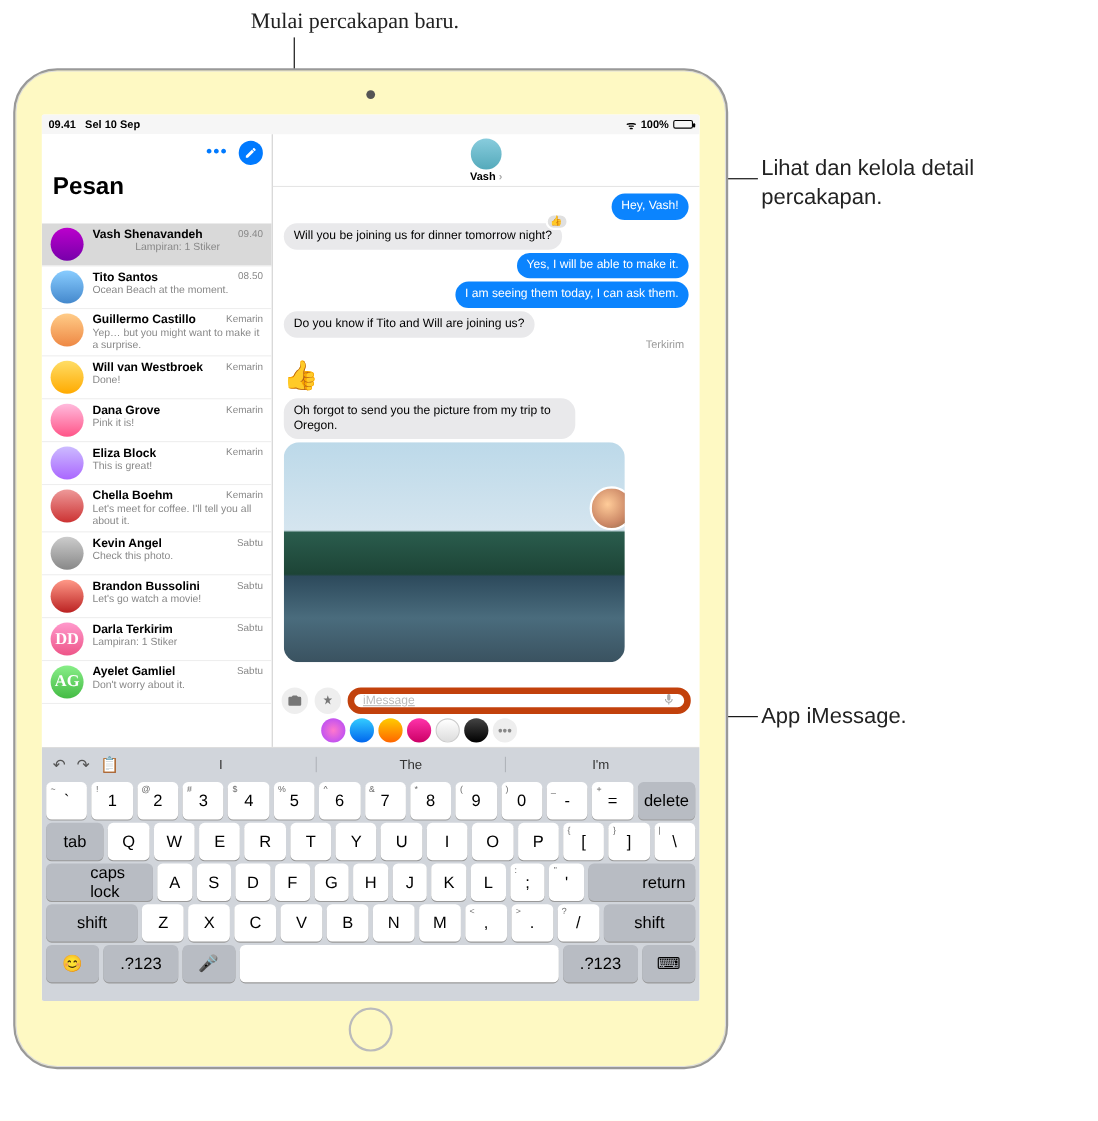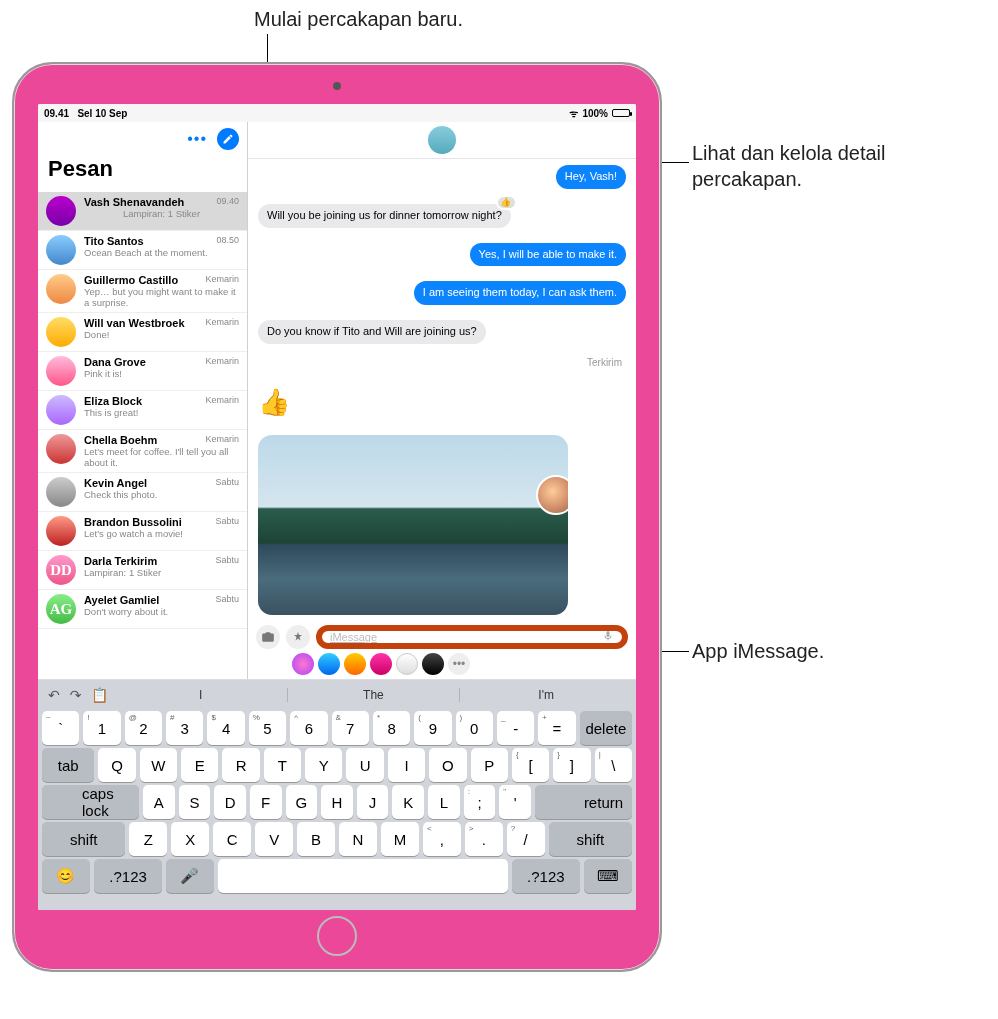--- a/index.html
+++ b/index.html
@@ -1,40 +1,40 @@
 <!DOCTYPE html>
 <html><head>
 <meta charset="utf-8">
 <style>
 * { box-sizing: border-box; margin: 0; padding: 0; font-family: -apple-system, "Helvetica Neue", Arial, sans-serif; }
 body { background: #fff; width: 998px; height: 1019px; position: relative; }
 
 .callout { position: absolute; font-size: 20px; color: #222; line-height: 1.3; }
 .callout-line { position: absolute; background: #000; }
 
-.ipad-frame { position: absolute; left: 12px; top: 62px; width: 650px; height: 910px; border: 2px solid #999; border-radius: 40px; background: #ec4899; box-shadow: 0 0 0 1px #ddd inset; }
+.ipad-frame { position: absolute; left: 12px; top: 62px; width: 650px; height: 910px; border: 2px solid #999; border-radius: 40px; background: #fef9c3; box-shadow: 0 0 0 1px #ddd inset; }
 .home-btn { position: absolute; left: 50%; bottom: 14px; width: 40px; height: 40px; border: 2px solid #bbb; border-radius: 50%; transform: translateX(-50%); }
 .camera { position: absolute; left: 50%; top: 18px; width: 8px; height: 8px; background: #555; border-radius: 50%; transform: translateX(-50%); }
 
 .screen { position: absolute; left: 24px; right: 24px; top: 40px; bottom: 60px; background: #fff; overflow: hidden; border-radius: 2px; }
 
 .statusbar { height: 18px; display: flex; justify-content: space-between; align-items: center; font-size: 10px; padding: 0 6px; font-weight: 600; color: #000; background: #f6f6f6; }
 .statusbar .right { display: flex; gap: 4px; align-items: center; }
 .battery-icon { width: 18px; height: 8px; border: 1px solid #000; border-radius: 2px; position: relative; }
 .battery-icon::after { content:""; position:absolute; right:-3px; top:2px; width:2px; height:4px; background:#000; border-radius:1px; }
 .battery-icon .fill { background:#000; width:100%; height:100%; }
 
 .app { display: flex; height: calc(100% - 18px - 230px); border-bottom: 1px solid #ddd; }
 
 
 .sidebar { width: 210px; border-right: 1px solid #d0d0d0; display: flex; flex-direction: column; background:#fff; }
 .sb-header { display:flex; justify-content:flex-end; gap:10px; padding:6px 8px 2px; align-items:center; }
 .sb-dots { color:#007aff; font-size:16px; letter-spacing:1px; }
 .compose-btn { width:22px; height:22px; background:#007aff; border-radius:50%; display:flex; align-items:center; justify-content:center; color:#fff; font-size:12px; }
-.sb-title { font-size:22px; font-weight:700; padding:4px 10px 10px; }
+.sb-title { font-size:22px; font-weight:700; padding:4px 10px 21px; }
 .conv-list { overflow:hidden; flex:1; }
 .conv-item { display:flex; gap:8px; padding:4px 8px 4px 8px; border-bottom:1px solid #eee; font-size:10px; }
 .conv-item.selected { background:#d9d9d9;text-align:center; }
 .avatar { width:30px; height:30px; border-radius:50%; flex:none; display:flex; align-items:center; justify-content:center; font-size:15px; font-weight:600; color:#fff;font-family:Liberation Serif, serif; }
 .av0{background:linear-gradient(#b0c,#70a);} .av1{background:linear-gradient(#8cf,#48c);} .av2{background:linear-gradient(#fc8,#e84);}
 .av3{background:linear-gradient(#fd6,#fa0);} .av4{background:linear-gradient(#fbd,#f58);} .av5{background:linear-gradient(#cbf,#a6f);}
 .av6{background:linear-gradient(#e99,#c33);} .av7{background:linear-gradient(#ccc,#888);} .av8{background:linear-gradient(#f98,#b22);}
 .av9{background:linear-gradient(#f9c,#e58);} .av10{background:linear-gradient(#8e8,#4b4);}
 .conv-body { flex:1; min-width:0; }
 .conv-top { display:flex; justify-content:space-between; }
@@ -42,21 +42,21 @@
 .conv-time { font-size:9px; color:#888; }
 .conv-prev { color:#888; font-size:9.5px; line-height:1.2; max-height:22px; overflow:hidden; }
 
 
 .main { flex:1; display:flex; flex-direction:column; position:relative; }
 .main-header { text-align:center; padding:4px 0 2px; border-bottom:1px solid #e5e5e5; }
 .main-avatar { width:28px; height:28px; border-radius:50%; margin:0 auto 2px; background:linear-gradient(#8cd,#5ab); }
 .main-name { font-size:10px; font-weight:600; }
 .main-name::after { content:" ›"; color:#aaa; }
 
-.messages { flex:1; padding:6px 10px; overflow:hidden; display:flex; flex-direction:column; gap:15px; font-size:11px; }
+.messages { flex:1; padding:6px 10px; overflow:hidden; display:flex; flex-direction:column; gap:3px; font-size:11px; }
 .bubble { max-width:72%; padding:5px 9px; border-radius:13px; line-height:1.25; }
 .out { align-self:flex-end; background:#0b84fe; color:#fff; }
 .in  { align-self:flex-start; background:#e9e9eb; color:#000; }
 .delivered { align-self:flex-end; font-size:10px; color:#999; margin:-2px 4px 2px; }
 .reaction { position:relative; }
 .react-badge { position:absolute; top:-9px; right:-6px; background:#e0e0e0; border:2px solid #fff; border-radius:10px; padding:0 3px; font-size:9px; }
 .emoji-big { font-size:26px; align-self:flex-start; margin:2px 0; }
 .photo-bubble { width:310px; height:200px; border-radius:14px; align-self:flex-start; position:relative; overflow:hidden; }
 .sky { position:absolute; inset:0; background:linear-gradient(#bcd9e9 0%, #d5e5ef 40%, #2a5c4d 41%, #1d4436 60%, #2d4a5c 61%, #4a6c7d 80%, #3a5260 100%); }
 .sticker { position:absolute; right:-8px; top:40px; width:40px; height:40px; border-radius:50%; background:radial-gradient(circle at 40% 40%, #fc9 0%, #c86 60%, #864 100%); border:2px solid #fff; }
@@ -82,21 +82,21 @@
 .sugg-cell:first-child{border-left:none;}
 .krow { display:flex; gap:4px; }
 .key { background:#fff; border-radius:5px; box-shadow:0 1px 0 #999; flex:1; height:34px; position:relative; display:flex; align-items:center; justify-content:center; font-size:15px; }
 .key.mod { background:#b8bcc3; font-size:15px; }
 .key .sub { position:absolute; top:2px; left:4px; font-size:8px; color:#666; }
 .key.wide1{flex:1.4;} .key.wide2{flex:1.8;padding-left:40px;} .key.wide3{flex:2.2;} .key.space{flex:6;}
 </style>
 </head>
 <body>
 
-<div class="callout" style="left:254px; top:6px;">Mulai percakapan baru.</div>
+<div class="callout" style="left:228px; top:6px;font-family:Liberation Serif, serif;">Mulai percakapan baru.</div>
 <div class="callout-line" style="left:267px; top:34px; width:1px; height:134px;"></div>
 
 <div class="callout" style="left:692px; top:140px; width:300px;">Lihat dan kelola detail percakapan.</div>
 <div class="callout-line" style="left:483px; top:162px; width:206px; height:1px;"></div>
 
 <div class="callout" style="left:692px; top:638px;">App iMessage.</div>
 <div class="callout-line" style="left:497px; top:651px; width:192px; height:1px;"></div>
 <div class="callout-line" style="left:497px; top:651px; width:1px; height:70px;"></div>
 
 <div class="ipad-frame">
@@ -239,29 +239,31 @@
        </div>
        <div class="conv-prev">Don't worry about it.</div>
      </div>
    </div>
           </div>
       </div>
 
       <div class="main">
         <div class="main-header">
           <div class="main-avatar"></div>
+          <div class="main-name">Vash</div>
         </div>
         <div class="messages" id="messages">
             <div class="bubble out">Hey, Vash!</div>
             <div class="bubble in reaction">Will you be joining us for dinner tomorrow night?<span class="react-badge">👍</span></div>
             <div class="bubble out">Yes, I will be able to make it.</div>
             <div class="bubble out">I am seeing them today, I can ask them.</div>
             <div class="bubble in">Do you know if Tito and Will are joining us?</div>
             <div class="delivered">Terkirim</div>
             <div class="emoji-big">👍</div>
+            <div class="bubble in">Oh forgot to send you the picture from my trip to Oregon.</div>
             <div class="photo-bubble">
          <div class="sky"></div>
               <div class="sticker"></div>
        </div>
           </div>
 
         <div class="inputbar">
           <div class="circ-btn">
             <svg width="14" height="14" viewBox="0 0 24 24">
                 <path fill="#777" d="M12 15a3 3 0 1 0 0-6 3 3 0 0 0 0 6zm8-9h-3l-2-2H9L7 6H4a2 2 0 0 0-2 2v10a2 2 0 0 0 2 2h16a2 2 0 0 0 2-2V8a2 2 0 0 0-2-2z"></path>

